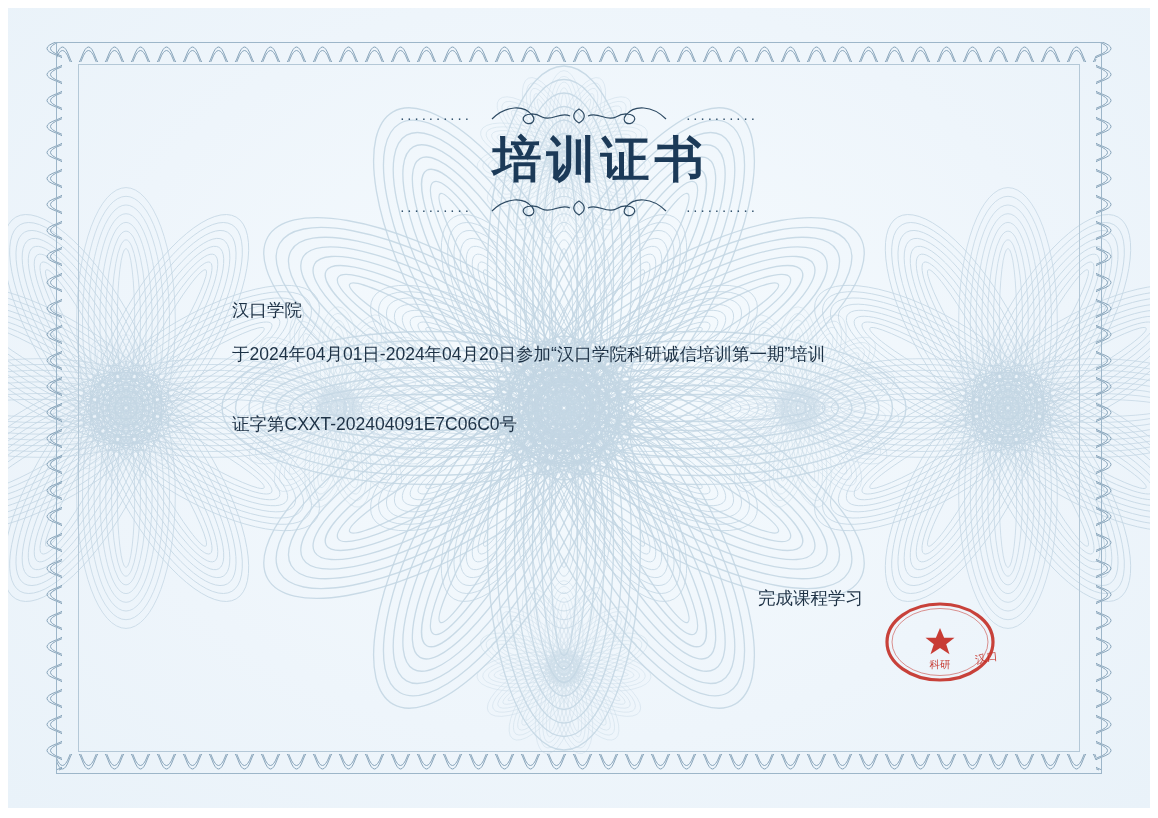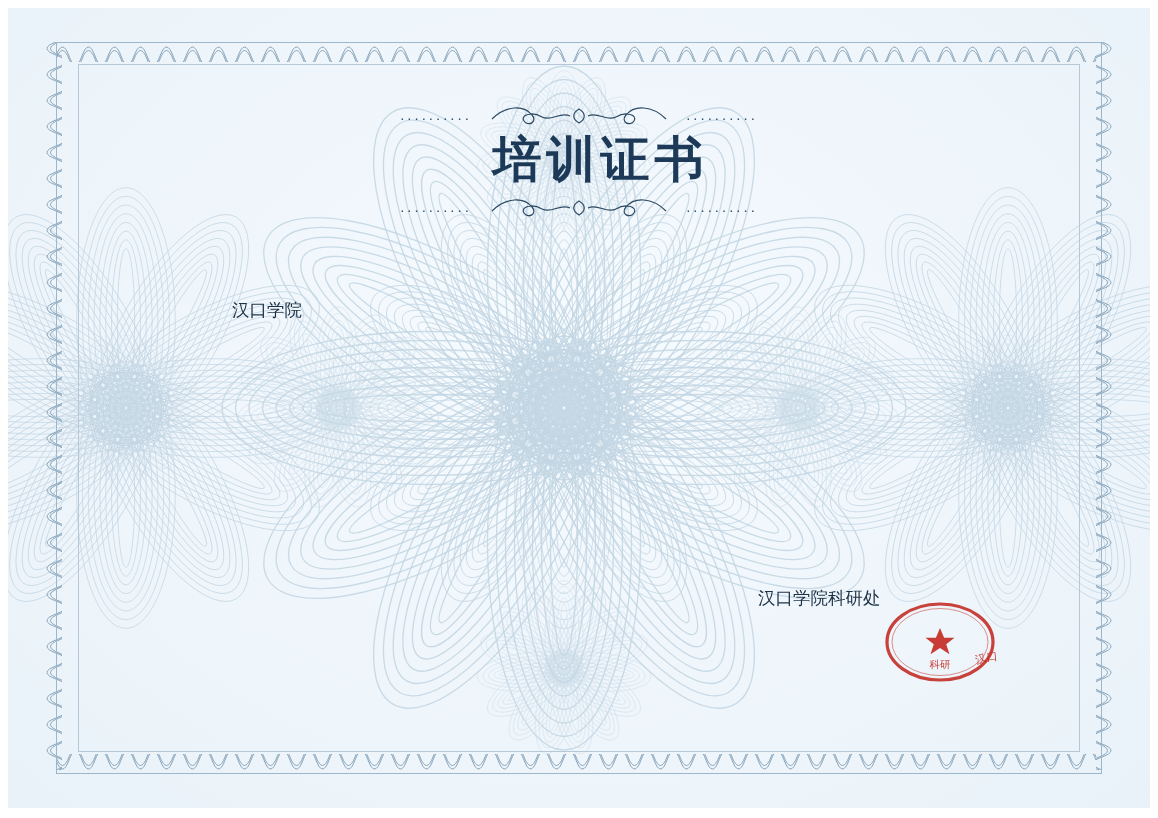--- a/index.html
+++ b/index.html
@@ -298,25 +298,27 @@
             <path d="M104 13 C 114 8, 122 19, 132 14"></path>
             <path d="M132 14 C 142 8, 154 12, 150 18 C 146 24, 136 19, 142 12 C 150 2, 168 2, 182 16"></path>
           </g>
         </svg>
         <span class="dots">..........</span>
       </div>
     </div>
 
     <div class="body-block">
       <div class="line">汉口学院</div>
+      <div class="line">于2024年04月01日-2024年04月20日参加“汉口学院科研诚信培训第一期”培训</div>
       <div class="spacer"></div>
+      <div class="line">证字第CXXT-202404091E7C06C0号</div>
     </div>
 
     <div class="sign-block">
-      <div>汉口学院科研处</div>
+      <div>完成课程学习</div>
     </div>
 
     <svg class="seal" viewBox="0 0 116 84" aria-hidden="true">
       <g transform="translate(58,42)">
         <ellipse cx="0" cy="0" rx="53" ry="38" fill="none" stroke="#c3281f" stroke-width="3.2" opacity="0.88"></ellipse>
         <ellipse cx="0" cy="0" rx="48" ry="33.5" fill="none" stroke="#c3281f" stroke-width="1" opacity="0.5"></ellipse>
 
         <path d="M0,-14 L4.1,-4.3 L14.5,-4.3 L6.2,2.2 L9.5,12.2 L0,6.1 L-9.5,12.2 L-6.2,2.2 L-14.5,-4.3 L-4.1,-4.3 Z" fill="#c3281f" opacity="0.9"></path>
 
         <text font-family="'Liberation Serif', serif" font-size="11" fill="#c3281f" opacity="0.9" text-anchor="middle">

